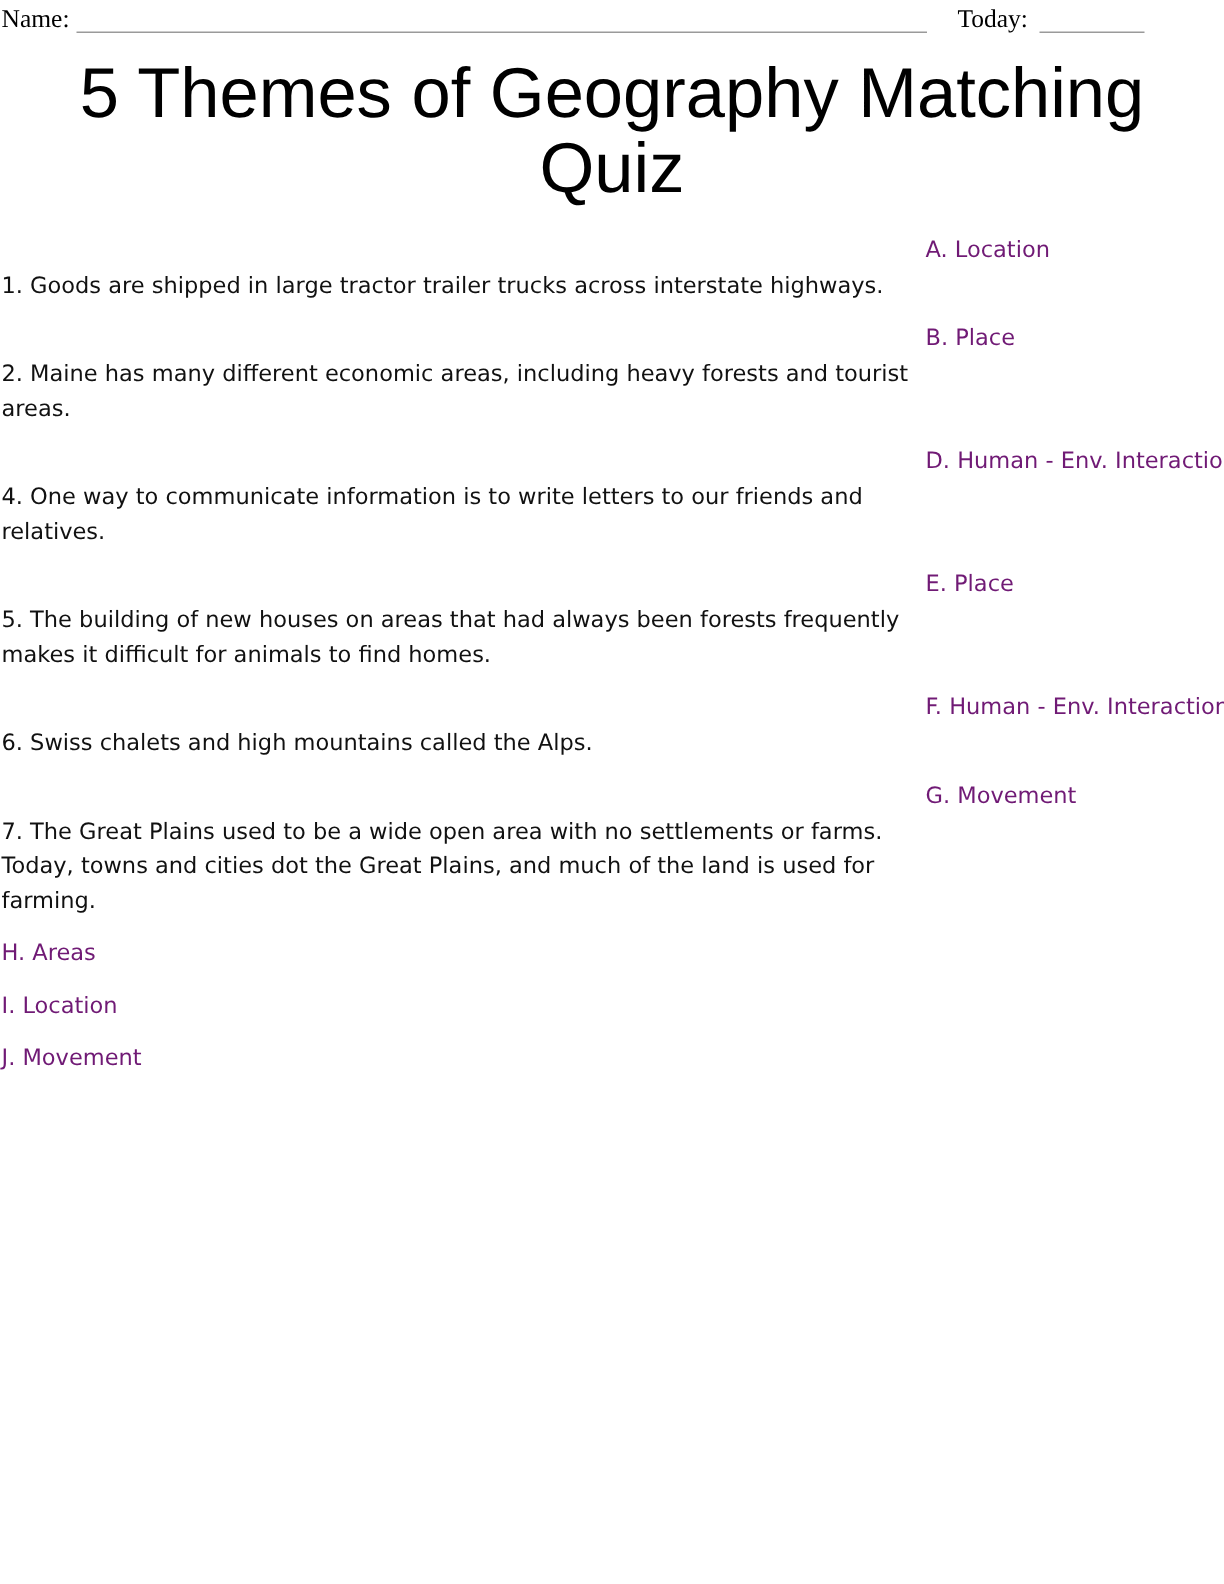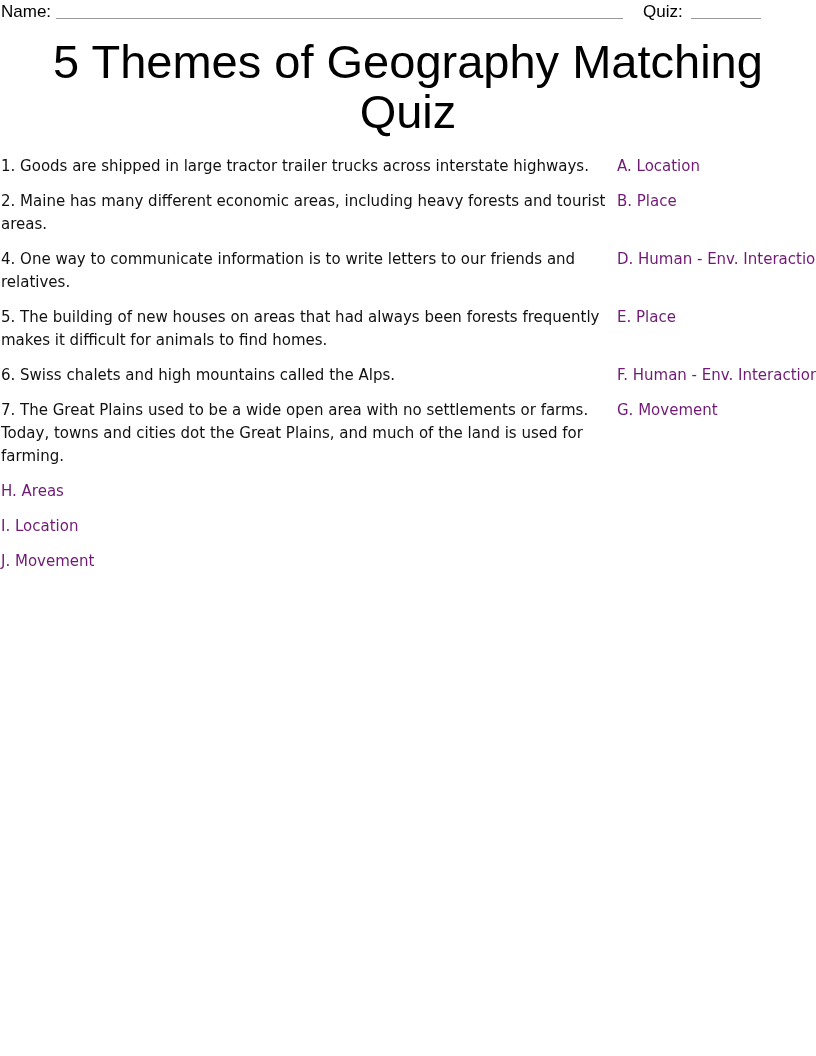--- a/index.html
+++ b/index.html
@@ -18,24 +18,24 @@
     width: 816px;
     height: 1056px;
     box-sizing: border-box;
     padding: 2px 0 0 0;
     position: relative;
   }
 
   
   .header {
     display: flex;
-    align-items: flex-start;
+    align-items: center;
     padding-left: 1px;
     height: 22px;
-    font-family: Liberation Sans, sans-serif;
+    font-family: Liberation Serif, serif;
     font-size: 17px;
     line-height: 20px;
     color: #000000;
   }
   .blank-line {
     display: inline-block;
     border-bottom: 1px solid #9a9a9a;
     height: 16px;
   }
   .name-line { width: 567px; margin-left: 5px; }
@@ -64,36 +64,37 @@
     align-items: flex-start;
     margin-bottom: 12px;
     font-size: 15px;
     line-height: 23px;
   }
   .q {
     flex: 0 0 616px;
     width: 616px;
     white-space: pre-line;
     color: #111111;
+    margin-top: 24px;
   }
   .a {
     flex: 0 0 auto;
     white-space: nowrap;
     color: #701a75;
   }
 </style>
 </head>
 <body>
 
 <div class="page">
 
   <div class="header">
     <span>Name:</span>
     <span class="blank-line name-line"></span>
-    <span class="date-label">Quiz:</span>
+    <span class="date-label">Today:</span>
     <span class="blank-line date-line"></span>
   </div>
 
   <h1 class="title">5 Themes of Geography Matching Quiz</h1>
 
   <div class="quiz">
     <div class="row">
       <div class="q">1. Goods are shipped in large tractor trailer trucks across interstate highways.</div>
       <div class="a">A. Location</div>
     </div>

